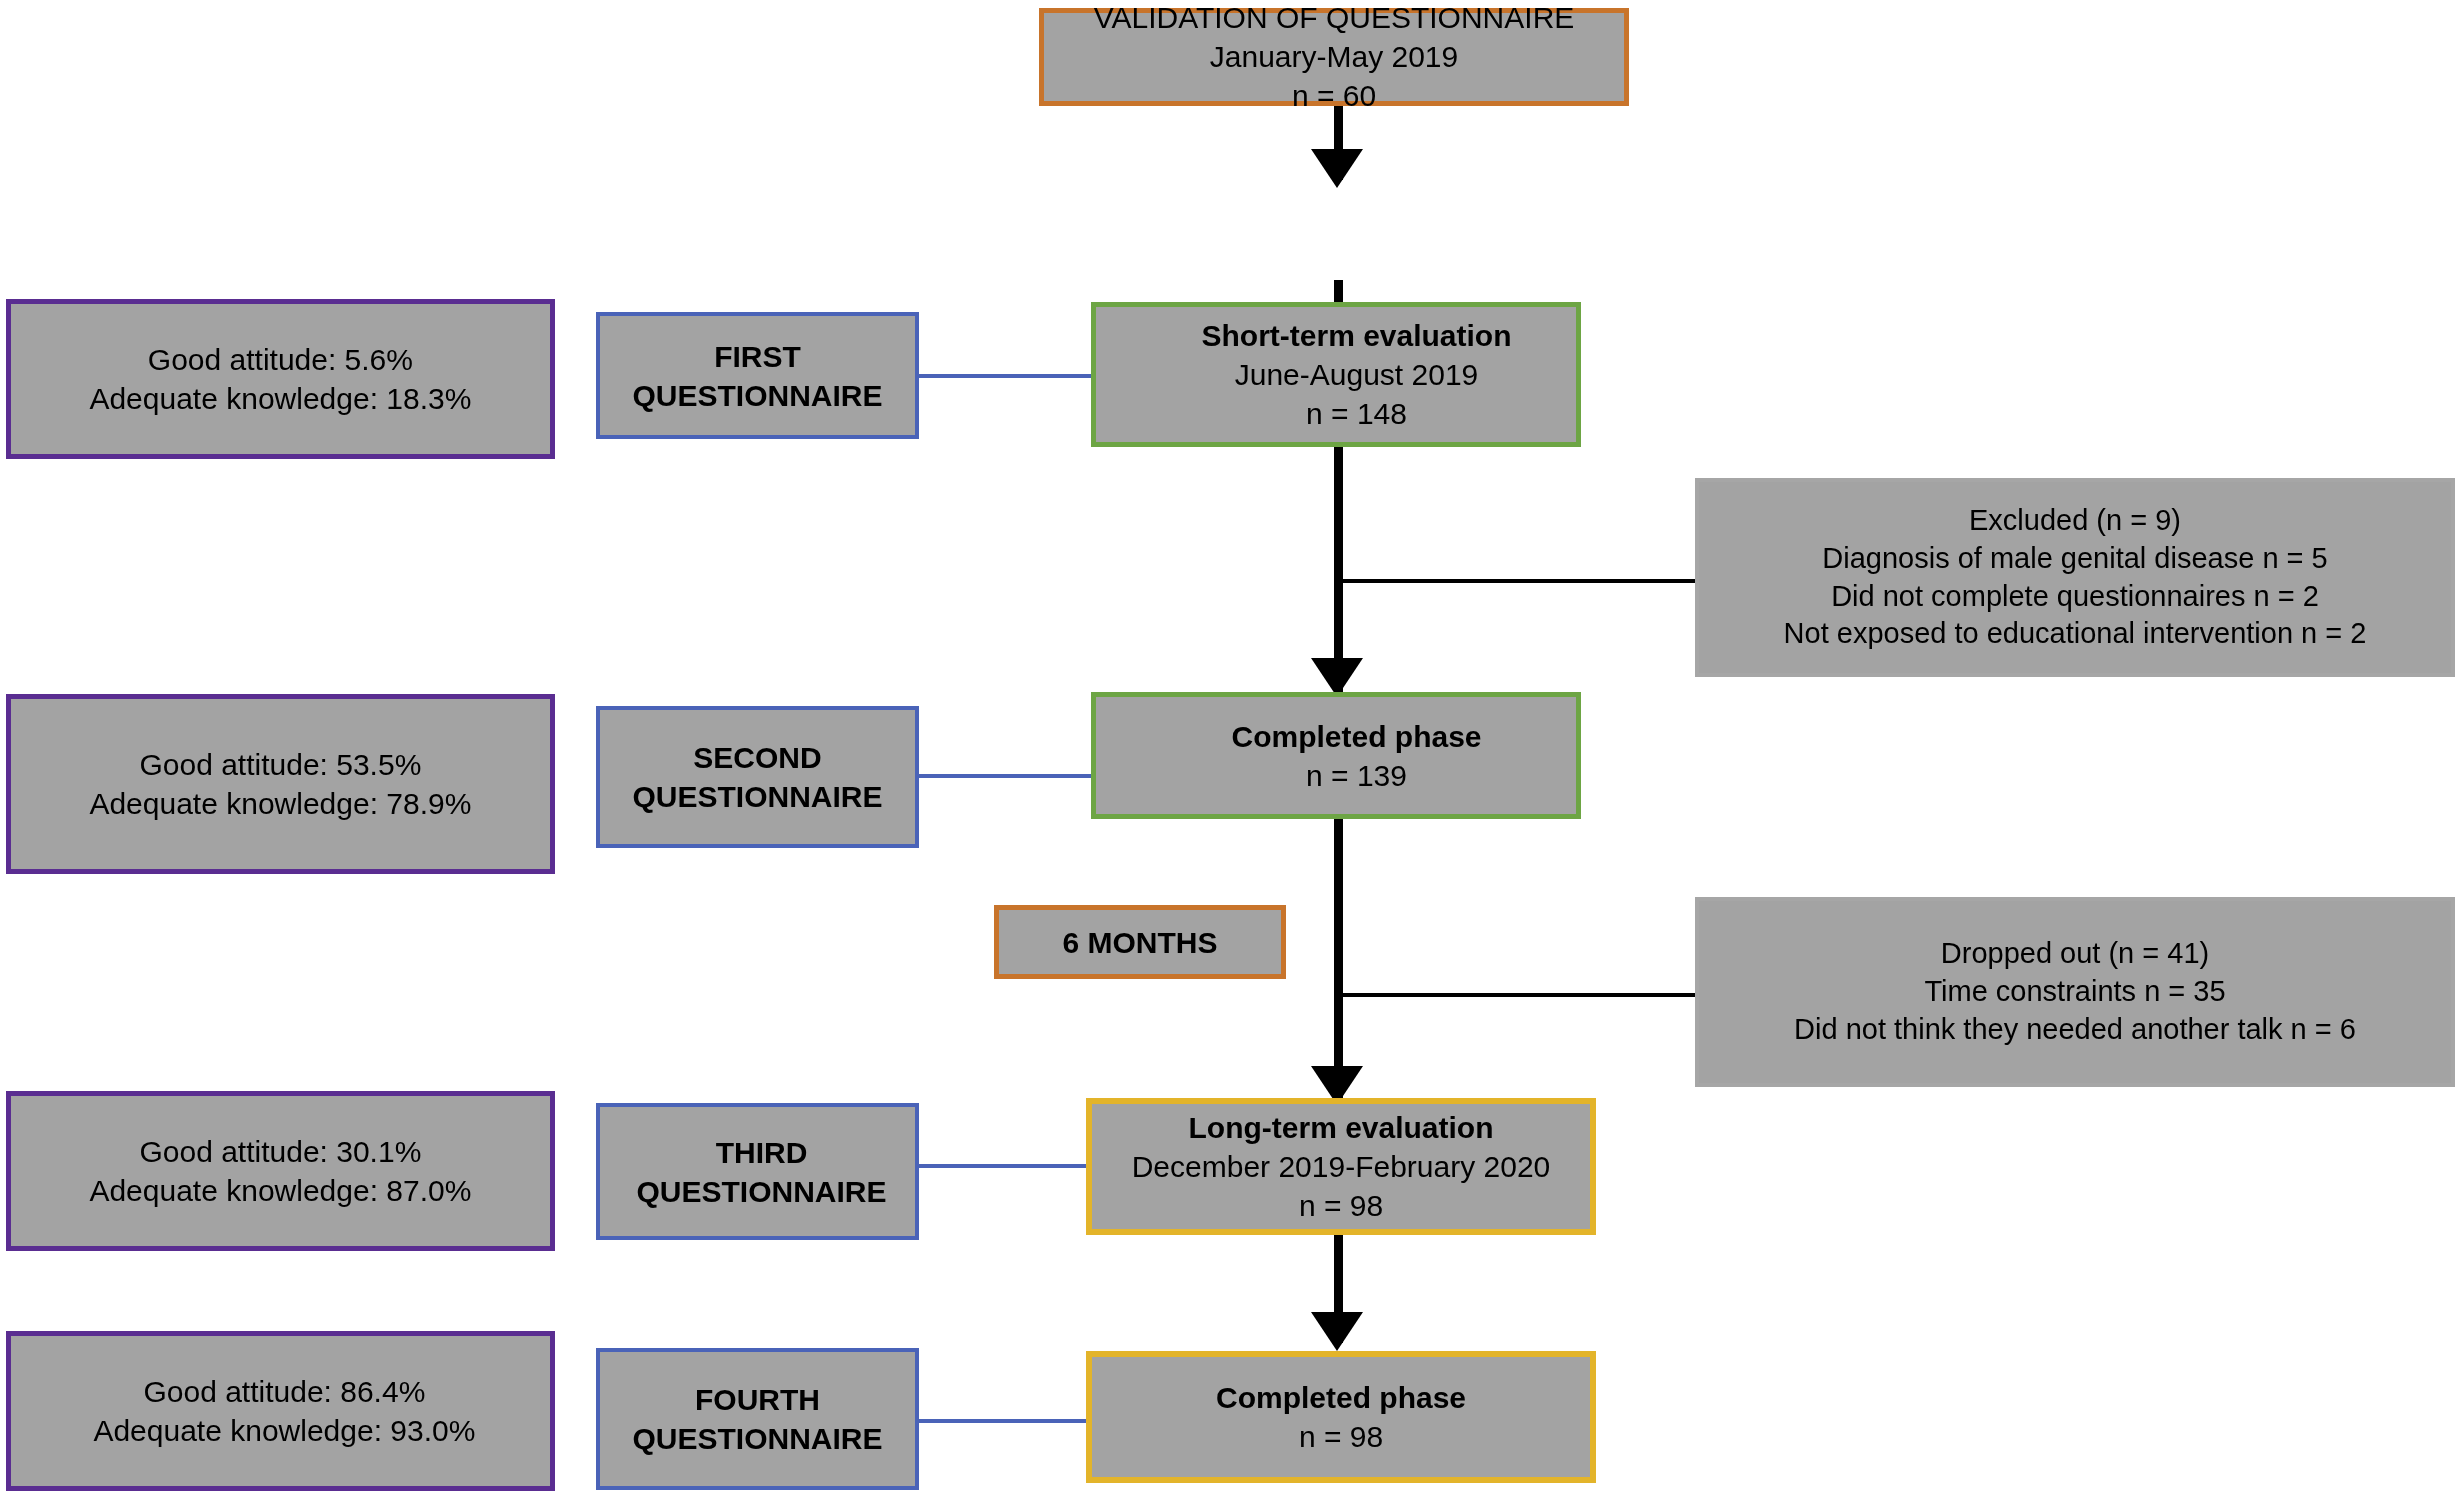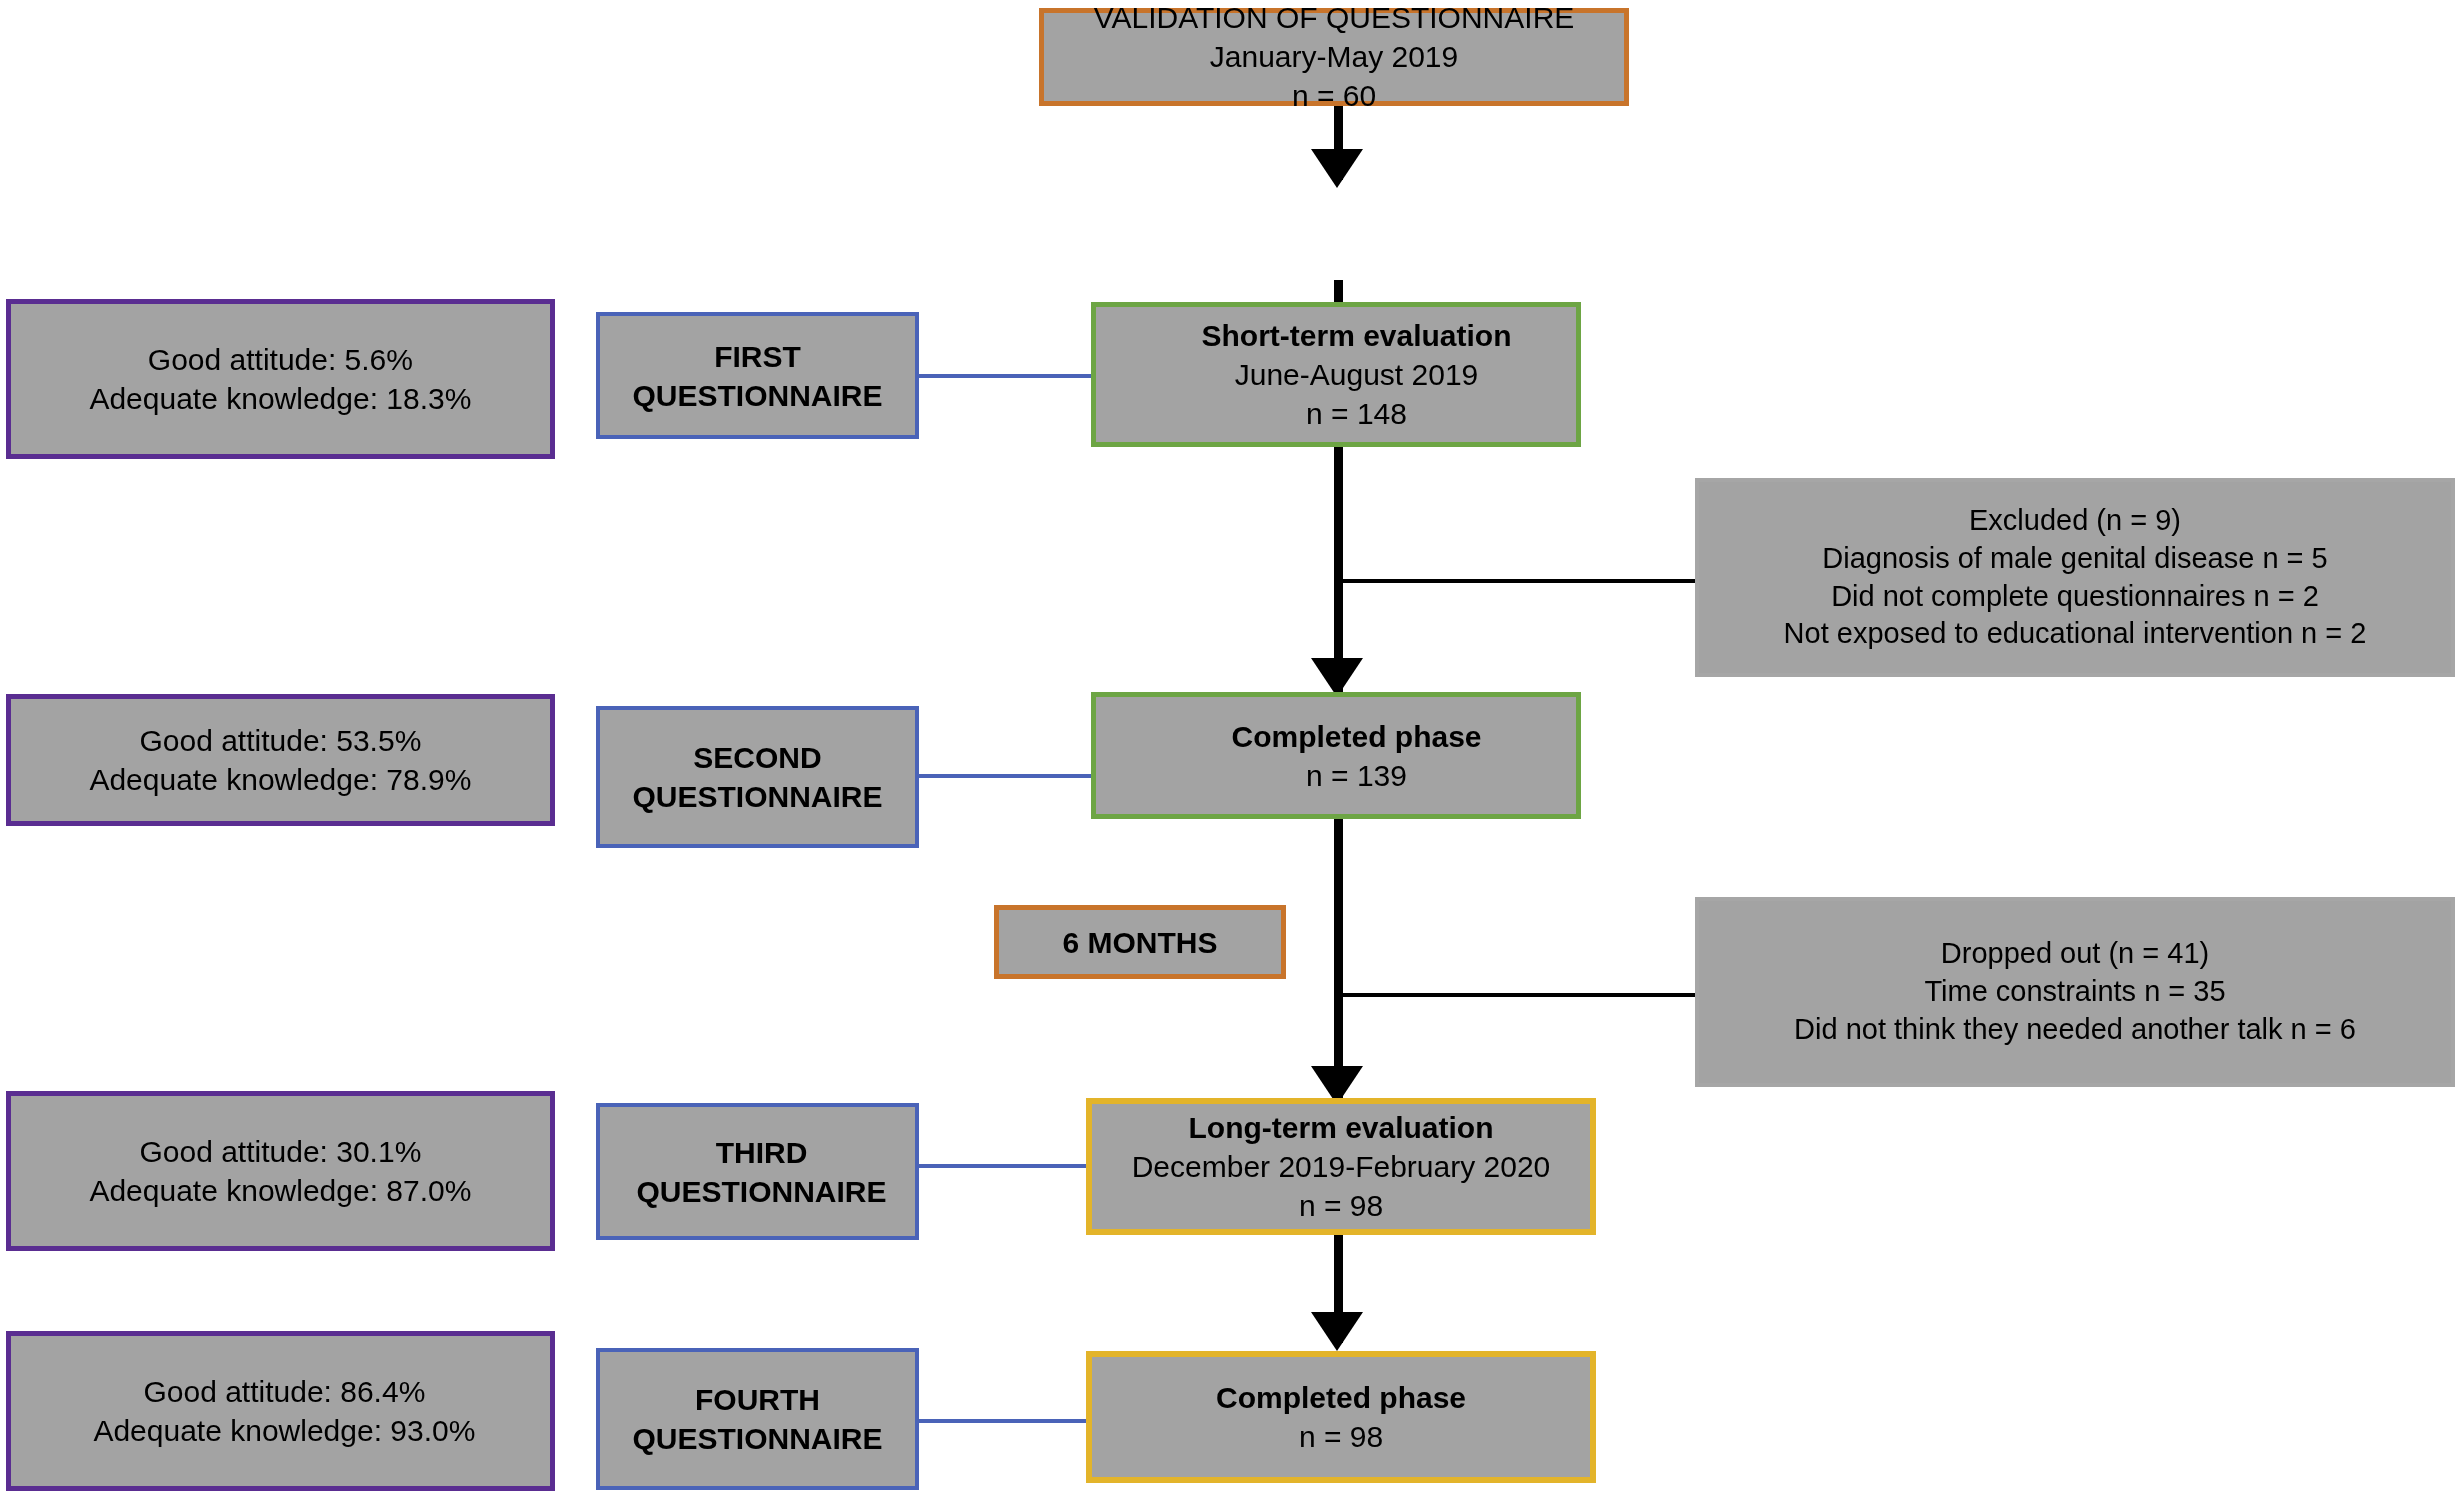--- a/index.html
+++ b/index.html
@@ -143,21 +143,21 @@
   <div class="box bd-blue" style="left:596px; top:1348px; width:323px; height:142px; font-size:30px;">
     <span class="ln bold">FOURTH</span>
     <span class="ln bold">QUESTIONNAIRE</span>
   </div>
 
   <div class="box bd-purple" style="left:5.9px; top:299px; width:549px; height:160px; font-size:30px;">
     <span class="ln">Good attitude: 5.6%</span>
     <span class="ln">Adequate knowledge: 18.3%</span>
   </div>
 
-  <div class="box bd-purple" style="left:5.9px; top:694px; width:549px; height:132px; font-size:30px;">
+  <div class="box bd-purple" style="left:5.9px; top:694px; width:549px; height:180px; font-size:30px;">
     <span class="ln">Good attitude: 53.5%</span>
     <span class="ln">Adequate knowledge: 78.9%</span>
   </div>
 
   <div class="box bd-purple" style="left:5.9px; top:1091px; width:549px; height:160px; font-size:30px;">
     <span class="ln">Good attitude: 30.1%</span>
     <span class="ln">Adequate knowledge: 87.0%</span>
   </div>
 
   <div class="box bd-purple" style="left:5.9px; top:1331px; width:549px; height:160px; font-size:30px;padding-left:8px;">

